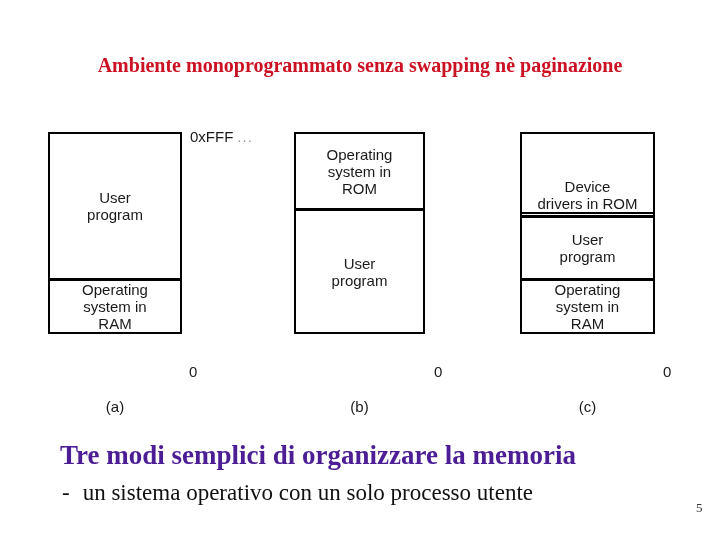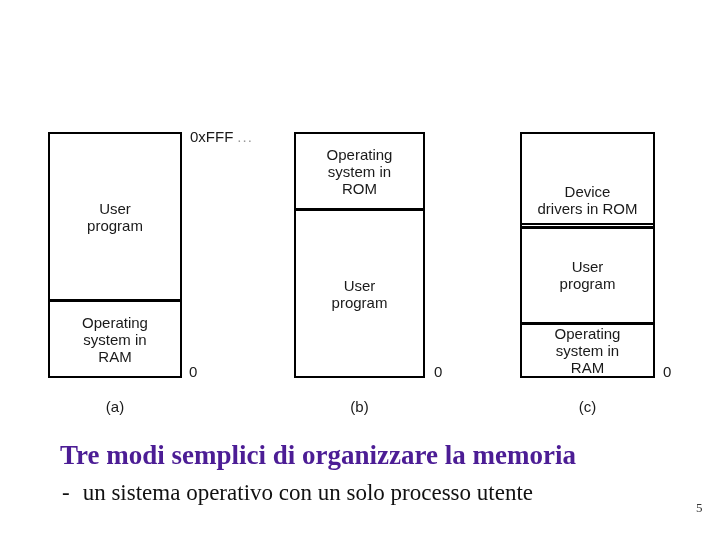--- a/index.html
+++ b/index.html
@@ -26,21 +26,21 @@
     position: absolute; left: 0; right: 0; top: 54px;
     text-align: center;
     font-family: "Liberation Serif", serif;
     font-weight: bold;
     font-size: 20px;
     color: #cc1122;
   }
 
   
   .membox {
-    position: absolute; top: 132px; height: 246px;
+    position: absolute; top: 132px; height: 202px;
     border: 2px solid #000;
     background: #fff;
     display: flex; flex-direction: column;
   }
   .box-a { left: 48px;  width: 134px; }
   .box-b { left: 294px; width: 131px; }
   .box-c { left: 520px; width: 135px; }
 
   .sec {
     display: flex; align-items: center; justify-content: center;
@@ -105,20 +105,21 @@
     font-family: "Liberation Serif", serif;
     font-size: 13px;
     color: #333333;
   }
 </style>
 </head>
 <body>
 
 <div class="slide">
 
+  <div class="subtitle">Ambiente monoprogrammato senza swapping nè paginazione</div>
 
   <div class="membox box-a">
     <div class="sec sec-a1">User
 program</div>
     <div class="sec sec-a2">Operating
 system in
 RAM</div>
   </div>
 
   <div class="membox box-b">

